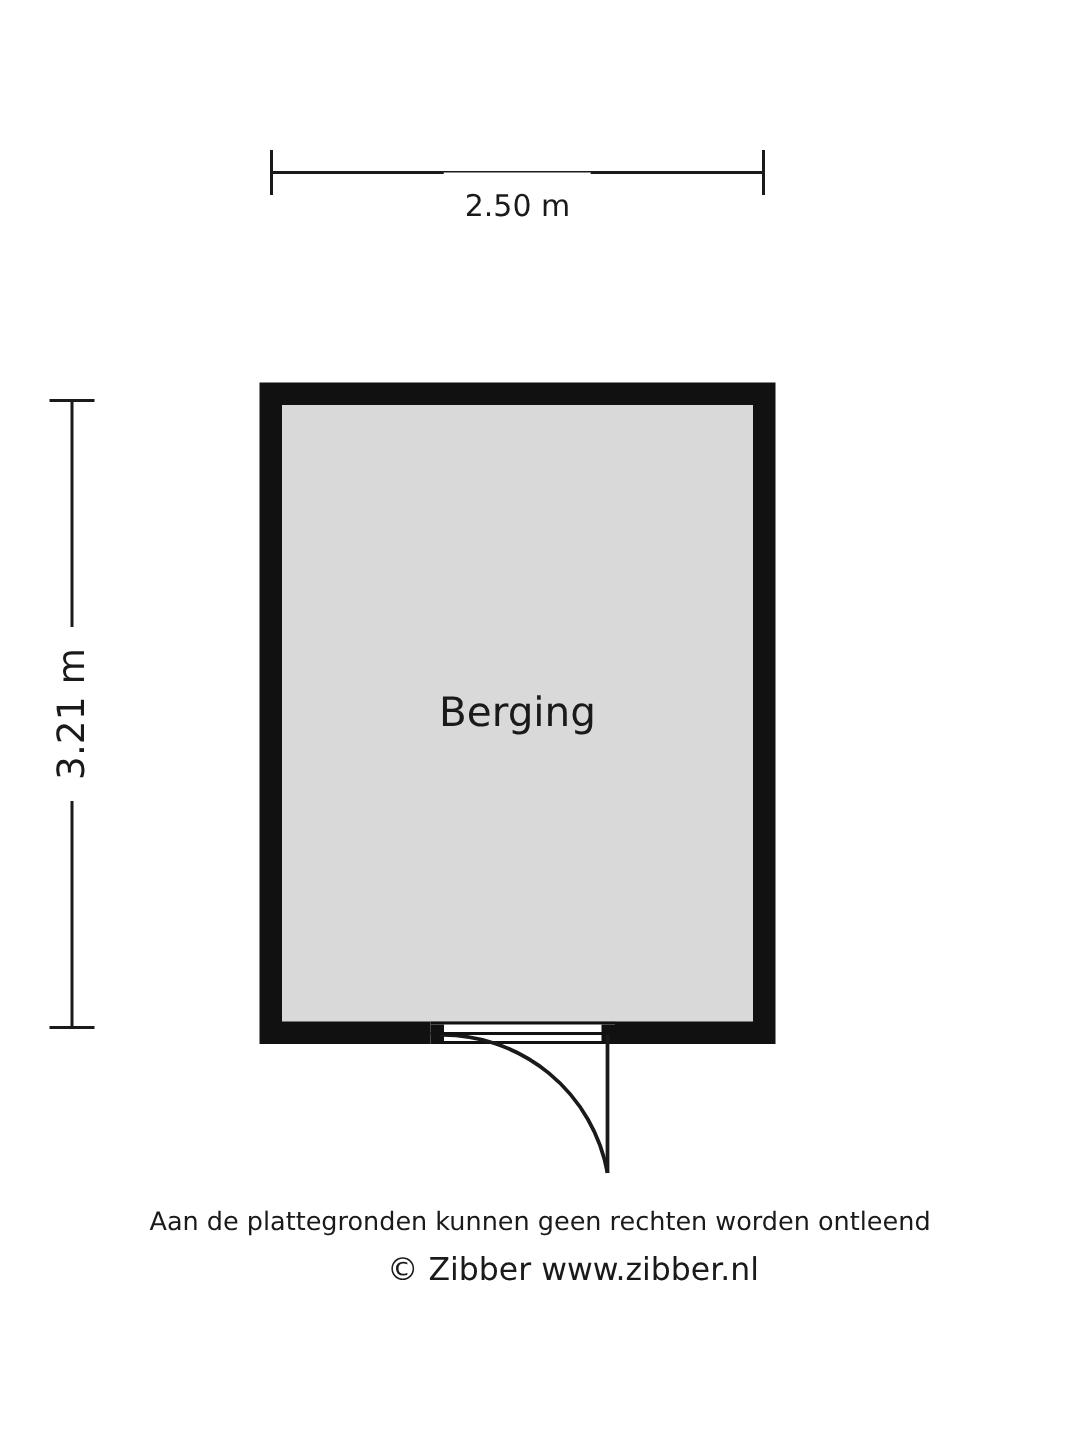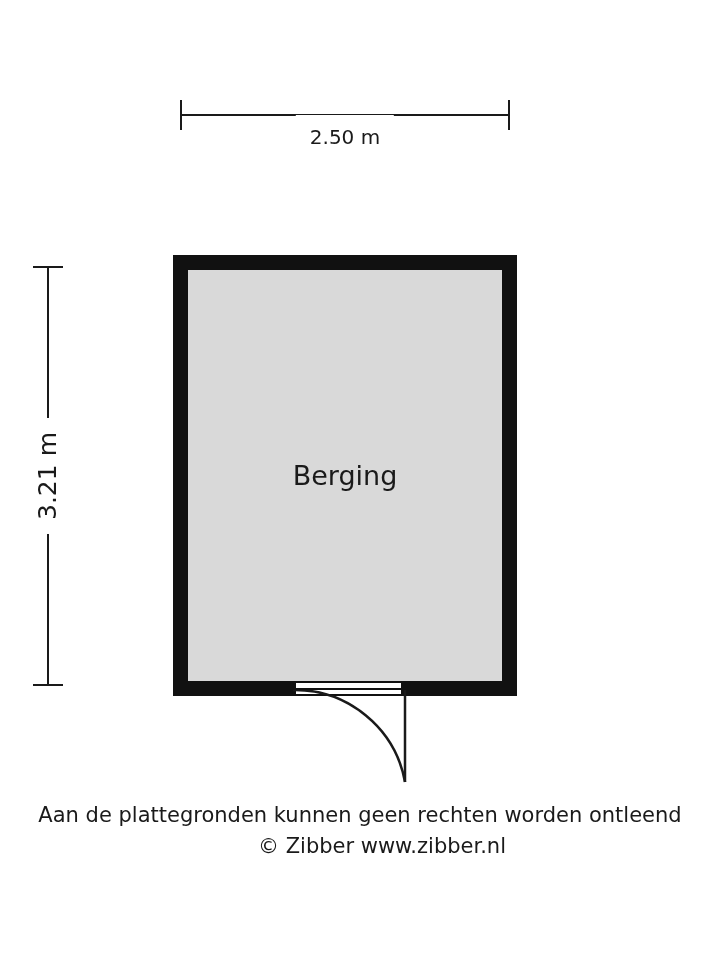--- a/index.html
+++ b/index.html
@@ -174,21 +174,21 @@
 
   
   .footer {
     position: absolute;
     left: 0;
     top: 800px;
     width: 720px;
     text-align: center;
   }
   .footer .line1 {
-    font-size: 21px;
+    font-size: 17px;
     line-height: 31px;
     color: #1a1a1a;
   }
   .footer .line2 {
     font-size: 21px;
     line-height: 31px;
     color: #1a1a1a;
     margin-left: 44px;
   }
 </style>

